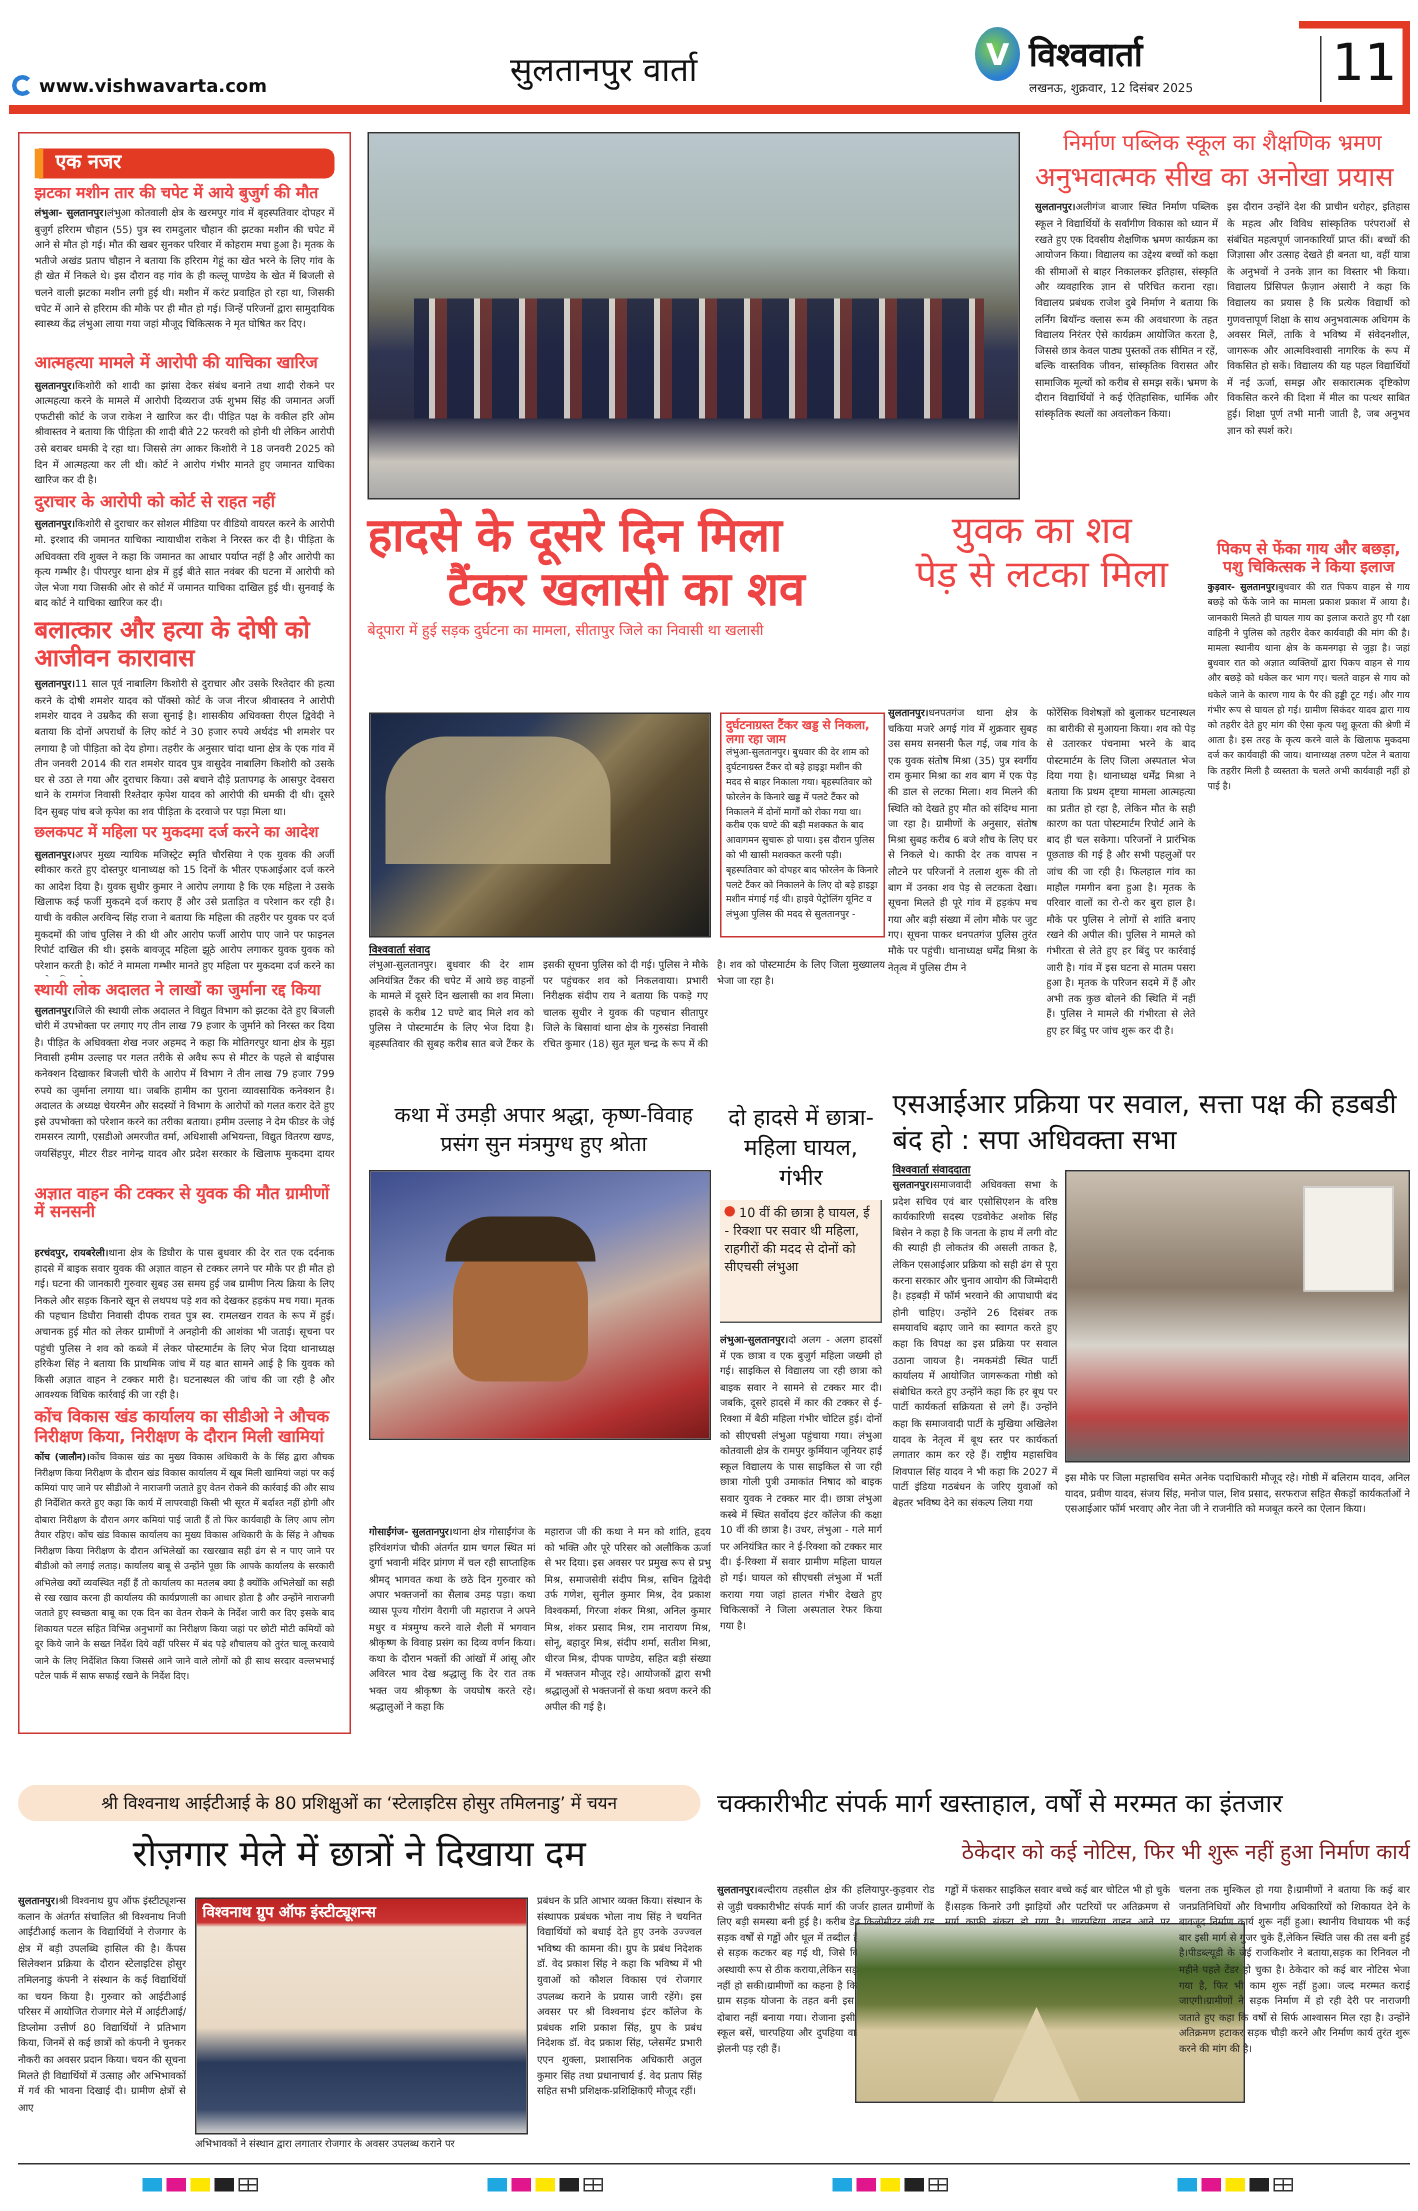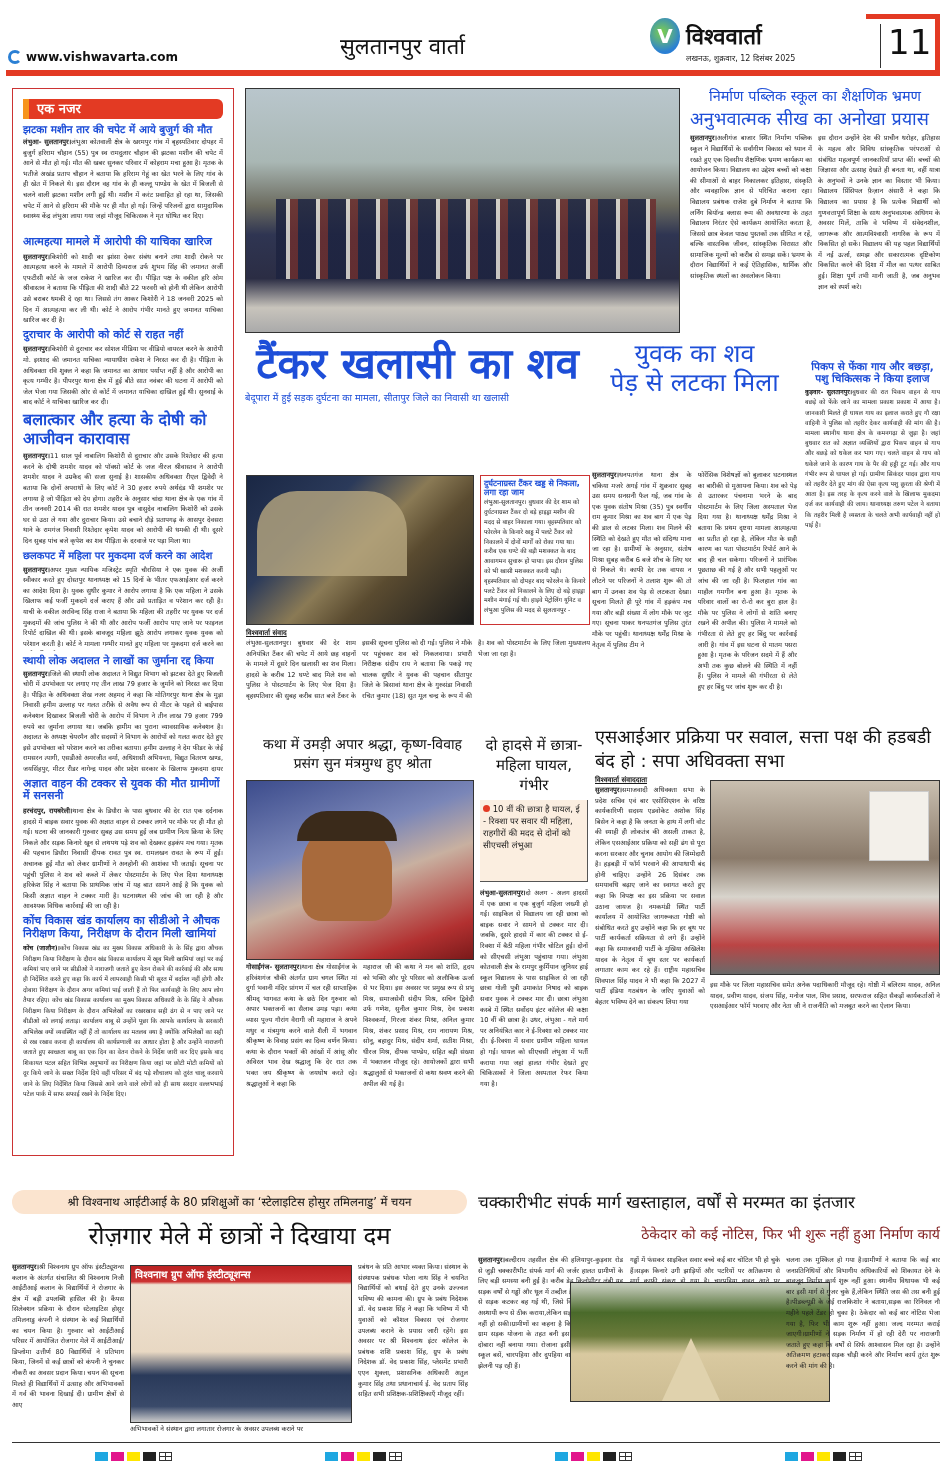--- a/index.html
+++ b/index.html
@@ -1,20 +1,20 @@
 <!DOCTYPE html>
 <html><head>
 <meta charset="utf-8">
 <style>
 *{box-sizing:border-box;margin:0;padding:0}
 body{width:945px;height:1474px;background:#fff;font-family:"DejaVu Sans",sans-serif;color:#1a1a1a;position:relative;overflow:hidden}
 .abs{position:absolute}
 .txt{font-size:6.6px;line-height:10.6px;text-align:justify;color:#222}
 .txt b{font-weight:bold}
-.hl{font-family:"DejaVu Sans",sans-serif;color:#1d4ed8;line-height:1.15}
+.hl{font-family:"DejaVu Sans",sans-serif;color:#ef4444;line-height:1.15}
 .photo{position:absolute;overflow:hidden;border:1px solid #333}
 #masthead .url{left:8px;top:50px;font-size:12px;font-weight:bold;color:#111;display:flex;align-items:center;gap:4px}
 .ie{width:14px;height:14px;border-radius:50%;border:3px solid #2a7fd4;border-right-color:transparent;display:inline-block}
 .redbar{left:6px;top:70px;width:932px;height:6px;background:#e33a23}
 .pagebox{left:866px;top:14px;width:74px;height:62px;border-top:5px solid #e33a23;border-right:5px solid #e33a23}
 .cmyk{display:flex;gap:3px;align-items:center}
 .cmyk span{width:13px;height:9px;display:inline-block}
 .reg{width:14px;height:9px;border:1px solid #333;background:linear-gradient(#333,#333) center/1px 100% no-repeat,linear-gradient(#333,#333) center/100% 1px no-repeat}
 </style>
 </head>
@@ -56,21 +56,21 @@
       </div>
     <div class="nz">
         <div class="hl" style="font-size:10px;font-weight:bold;margin:3px 0">छलकपट में महिला पर मुकदमा दर्ज करने का आदेश</div>
         <div class="txt" style="height:86px;overflow:hidden"><b>सुलतानपुर।</b><span>अपर मुख्य न्यायिक मजिस्ट्रेट स्मृति चौरसिया ने एक युवक की अर्जी स्वीकार करते हुए दोस्तपुर थानाध्यक्ष को 15 दिनों के भीतर एफआईआर दर्ज करने का आदेश दिया है। युवक सुधीर कुमार ने आरोप लगाया है कि एक महिला ने उसके खिलाफ कई फर्जी मुकदमे दर्ज कराए हैं और उसे प्रताड़ित व परेशान कर रही है। याची के वकील अरविन्द सिंह राजा ने बताया कि महिला की तहरीर पर युवक पर दर्ज मुकदमों की जांच पुलिस ने की थी और आरोप फर्जी आरोप पाए जाने पर फाइनल रिपोर्ट दाखिल की थी। इसके बावजूद महिला झूठे आरोप लगाकर युवक युवक को परेशान करती है। कोर्ट ने मामला गम्भीर मानते हुए महिला पर मुकदमा दर्ज करने का आदेश दिया है।</span></div>
       </div>
     <div class="nz">
         <div class="hl" style="font-size:10.5px;font-weight:bold;margin:3px 0">स्थायी लोक अदालत ने लाखों का जुर्माना रद्द किया</div>
         <div class="txt" style="height:106px;overflow:hidden"><b>सुलतानपुर।</b><span>जिले की स्थायी लोक अदालत ने विद्युत विभाग को झटका देते हुए बिजली चोरी में उपभोक्ता पर लगाए गए तीन लाख 79 हजार के जुर्माने को निरस्त कर दिया है। पीड़ित के अधिवक्ता शेख नजर अहमद ने कहा कि मोतिगरपुर थाना क्षेत्र के मुड़ा निवासी हमीम उल्लाह पर गलत तरीके से अवैध रूप से मीटर के पहले से बाईपास कनेक्शन दिखाकर बिजली चोरी के आरोप में विभाग ने तीन लाख 79 हजार 799 रुपये का जुर्माना लगाया था। जबकि हामीम का पुराना व्यावसायिक कनेक्शन है। अदालत के अध्यक्ष चेयरमैन और सदस्यों ने विभाग के आरोपों को गलत करार देते हुए इसे उपभोक्ता को परेशान करने का तरीका बताया। हमीम उल्लाह ने देम फीडर के जेई रामसरन त्यागी, एसडीओ अमरजीत वर्मा, अधिशासी अभियन्ता, विद्युत वितरण खण्ड, जयसिंहपुर, मीटर रीडर नागेन्द्र यादव और प्रदेश सरकार के खिलाफ मुकदमा दायर किया था।</span></div>
       </div>
     <div class="nz">
-        <div class="hl" style="font-size:11px;font-weight:bold;margin:3px 0">अज्ञात वाहन की टक्कर से युवक की मौत ग्रामीणों में सनसनी</div>
+        <div class="hl" style="font-size:11px;font-weight:bold;margin:15px 0">अज्ञात वाहन की टक्कर से युवक की मौत ग्रामीणों में सनसनी</div>
         <div class="txt" style="height:106px;overflow:hidden"><b>हरचंदपुर, रायबरेली।</b><span>थाना क्षेत्र के डिघौरा के पास बुधवार की देर रात एक दर्दनाक हादसे में बाइक सवार युवक की अज्ञात वाहन से टक्कर लगने पर मौके पर ही मौत हो गई। घटना की जानकारी गुरुवार सुबह उस समय हुई जब ग्रामीण नित्य क्रिया के लिए निकले और सड़क किनारे खून से लथपथ पड़े शव को देखकर हड़कंप मच गया। मृतक की पहचान डिघौरा निवासी दीपक रावत पुत्र स्व. रामलखन रावत के रूप में हुई। अचानक हुई मौत को लेकर ग्रामीणों ने अनहोनी की आशंका भी जताई। सूचना पर पहुंची पुलिस ने शव को कब्जे में लेकर पोस्टमार्टम के लिए भेज दिया थानाध्यक्ष हरिकेश सिंह ने बताया कि प्राथमिक जांच में यह बात सामने आई है कि युवक को किसी अज्ञात वाहन ने टक्कर मारी है। घटनास्थल की जांच की जा रही है और आवश्यक विधिक कार्रवाई की जा रही है।</span></div>
       </div>
     <div class="nz">
         <div class="hl" style="font-size:11px;font-weight:bold;margin:3px 0">कोंच विकास खंड कार्यालय का सीडीओ ने औचक निरीक्षण किया, निरीक्षण के दौरान मिली खामियां</div>
         <div class="txt" style="height:180px;overflow:hidden;font-size:6.2px;line-height:10.4px"><b>कोंच (जालौन)।</b><span>कोंच विकास खंड का मुख्य विकास अधिकारी के के सिंह द्वारा औचक निरीक्षण किया निरीक्षण के दौरान खंड विकास कार्यालय में खूब मिली खामियां जहां पर कई कमियां पाए जाने पर सीडीओ ने नाराजगी जताते हुए वेतन रोकने की कार्रवाई की और साथ ही निर्देशित करते हुए कहा कि कार्य में लापरवाही किसी भी सूरत में बर्दाश्त नहीं होगी और दोबारा निरीक्षण के दौरान अगर कमियां पाई जाती हैं तो फिर कार्यवाही के लिए आप लोग तैयार रहिए। कोंच खंड विकास कार्यालय का मुख्य विकास अधिकारी के के सिंह ने औचक निरीक्षण किया निरीक्षण के दौरान अभिलेखों का रखरखाव सही ढंग से न पाए जाने पर बीडीओ को लगाई लताड़। कार्यालय बाबू से उन्होंने पूछा कि आपके कार्यालय के सरकारी अभिलेख क्यों व्यवस्थित नहीं हैं तो कार्यालय का मतलब क्या है क्योंकि अभिलेखों का सही से रख रखाव करना ही कार्यालय की कार्यप्रणाली का आधार होता है और उन्होंने नाराजगी जताते हुए स्वच्छता बाबू का एक दिन का वेतन रोकने के निर्देश जारी कर दिए इसके बाद शिकायत पटल सहित विभिन्न अनुभागों का निरीक्षण किया जहां पर छोटी मोटी कमियों को दूर किये जाने के सख्त निर्देश दिये वहीं परिसर में बंद पड़े शौचालय को तुरंत चालू करवाये जाने के लिए निर्देशित किया जिससे आने जाने वाले लोगों को ही साथ सरदार वल्लभभाई पटेल पार्क में साफ सफाई रखने के निर्देश दिए।</span></div>
       </div>
   </div>
 </div>
 
 <div class="photo" style="left:245px;top:88px;width:435px;height:245px;background:linear-gradient(180deg,#b9c6cc 0%,#a9b7b4 30%,#6b6b5f 48%,#2f3552 60%,#2b2d44 78%,#c8c4bc 90%,#aaa 100%)">
@@ -80,21 +80,22 @@
 <div class="abs" style="left:690px;top:88px;width:250px">
   <div class="hl" style="font-size:14.5px;text-align:center">निर्माण पब्लिक स्कूल का शैक्षणिक भ्रमण</div>
   <div class="hl" style="font-size:18px;text-align:left;margin:4px 0">अनुभवात्मक सीख का अनोखा प्रयास</div>
   <div style="display:flex;gap:6px">
     <div class="txt" style="width:122px;height:205px;overflow:hidden"><b>सुलतानपुर।</b><span>अलीगंज बाजार स्थित निर्माण पब्लिक स्कूल ने विद्यार्थियों के सर्वांगीण विकास को ध्यान में रखते हुए एक दिवसीय शैक्षणिक भ्रमण कार्यक्रम का आयोजन किया। विद्यालय का उद्देश्य बच्चों को कक्षा की सीमाओं से बाहर निकालकर इतिहास, संस्कृति और व्यवहारिक ज्ञान से परिचित कराना रहा। विद्यालय प्रबंधक राजेश दुबे निर्माण ने बताया कि लर्निंग बियॉन्ड क्लास रूम की अवधारणा के तहत विद्यालय निरंतर ऐसे कार्यक्रम आयोजित करता है, जिससे छात्र केवल पाठ्य पुस्तकों तक सीमित न रहें, बल्कि वास्तविक जीवन, सांस्कृतिक विरासत और सामाजिक मूल्यों को करीब से समझ सकें। भ्रमण के दौरान विद्यार्थियों ने कई ऐतिहासिक, धार्मिक और सांस्कृतिक स्थलों का अवलोकन किया।</span></div>
     <div class="txt" style="width:122px;height:205px;overflow:hidden">इस दौरान उन्होंने देश की प्राचीन धरोहर, इतिहास के महत्व और विविध सांस्कृतिक परंपराओं से संबंधित महत्वपूर्ण जानकारियाँ प्राप्त कीं। बच्चों की जिज्ञासा और उत्साह देखते ही बनता था, वहीं यात्रा के अनुभवों ने उनके ज्ञान का विस्तार भी किया। विद्यालय प्रिंसिपल फ़ैज़ान अंसारी ने कहा कि विद्यालय का प्रयास है कि प्रत्येक विद्यार्थी को गुणवत्तापूर्ण शिक्षा के साथ अनुभवात्मक अधिगम के अवसर मिलें, ताकि वे भविष्य में संवेदनशील, जागरूक और आत्मविश्वासी नागरिक के रूप में विकसित हो सकें। विद्यालय की यह पहल विद्यार्थियों में नई ऊर्जा, समझ और सकारात्मक दृष्टिकोण विकसित करने की दिशा में मील का पत्थर साबित हुई। शिक्षा पूर्ण तभी मानी जाती है, जब अनुभव ज्ञान को स्पर्श करे।</div>
   </div>
 </div>
 
 <div class="abs" style="left:245px;top:340px;width:345px">
-  <div class="hl" style="font-size:42px;font-weight:bold;text-align:center">टैंकर खलासी का शव</div>
+  <div class="hl" style="font-size:31px;font-weight:bold;white-space:nowrap">हादसे के दूसरे दिन मिला</div>
+  <div class="hl" style="font-size:31px;font-weight:bold;text-align:center">टैंकर खलासी का शव</div>
   <div class="hl" style="font-size:9.5px;margin:5px 0;white-space:nowrap">बेदूपारा में हुई सड़क दुर्घटना का मामला, सीतापुर जिले का निवासी था खलासी</div>
 </div>
 <div class="photo" style="left:246px;top:475px;width:228px;height:150px;background:linear-gradient(135deg,#1a2744 0%,#2b3a5a 30%,#8a7a55 50%,#5a4b30 65%,#1c1c1c 100%)">
   <div style="position:absolute;left:10px;top:15px;width:150px;height:85px;border-radius:40px 40px 0 0;background:#b8a880;opacity:.8"></div>
 </div>
 <div class="abs" style="left:480px;top:475px;width:110px;height:150px;border:1px solid #c33;padding:3px">
   <div class="hl" style="font-size:8px;font-weight:bold">दुर्घटनाग्रस्त टैंकर खड्ड से निकला, लगा रहा जाम</div>
   <div class="txt" style="font-size:6.2px;line-height:9.8px;height:118px;overflow:hidden;text-align:left">लंभुआ-सुलतानपुर। बुधवार की देर शाम को दुर्घटनाग्रस्त टैंकर दो बड़े हाइड्रा मशीन की मदद से बाहर निकाला गया। बृहस्पतिवार को फोरलेन के किनारे खड्ड में पलटे टैंकर को निकालने में दोनों मार्गों को रोका गया था। करीब एक घण्टे की बड़ी मशक्कत के बाद आवागमन सुचारू हो पाया। इस दौरान पुलिस को भी खासी मशक्कत करनी पड़ी। बृहस्पतिवार को दोपहर बाद फोरलेन के किनारे पलटे टैंकर को निकालने के लिए दो बड़े हाइड्रा मशीन मंगाई गई थी। हाइवे पेट्रोलिंग यूनिट व लंभुआ पुलिस की मदद से सुलतानपुर - वाराणसी फोरलेन पर दोनों तरफ का वाहनों का आवागमन रोक दिया गया। इससे दोनों मार्गों पर वाहनों की लंबी कतार लग गई।</div>
 </div>
 <div class="abs" style="left:246px;top:628px;font-size:7px;font-weight:bold;text-decoration:underline">विश्ववार्ता संवाद</div>
@@ -116,21 +117,21 @@
 <div class="abs" style="left:805px;top:360px;width:135px">
   <div class="hl" style="font-size:10.5px;text-align:center;font-weight:bold">पिकप से फेंका गाय और बछड़ा, पशु चिकित्सक ने किया इलाज</div>
   <div class="txt" style="height:330px;overflow:hidden;margin-top:3px;font-size:6.2px;line-height:10.2px"><b>कुड़वार- सुलतानपुर।</b><span>बुधवार की रात पिकप वाहन से गाय बछड़े को फेंके जाने का मामला प्रकाश प्रकाश में आया है। जानकारी मिलते ही घायल गाय का इलाज कराते हुए गौ रक्षा वाहिनी ने पुलिस को तहरीर देकर कार्यवाही की मांग की है। मामला स्थानीय थाना क्षेत्र के कमनगढ़ा से जुड़ा है। जहां बुधवार रात को अज्ञात व्यक्तियों द्वारा पिकप वाहन से गाय और बछड़े को धकेल कर भाग गए। चलते वाहन से गाय को धकेले जाने के कारण गाय के पैर की हड्डी टूट गई। और गाय गंभीर रूप से घायल हो गई। ग्रामीण सिकंदर यादव द्वारा गाय को तहरीर देते हुए मांग की ऐसा कृत्य पशु क्रूरता की श्रेणी में आता है। इस तरह के कृत्य करने वाले के खिलाफ मुकदमा दर्ज कर कार्यवाही की जाय। थानाध्यक्ष तरुण पटेल ने बताया कि तहरीर मिली है व्यस्तता के चलते अभी कार्यवाही नहीं हो पाई है।</span></div>
 </div>
 
 <div class="abs" style="left:250px;top:735px;width:225px;font-size:14px;line-height:19px;text-align:center;color:#111">कथा में उमड़ी अपार श्रद्धा, कृष्ण-विवाह प्रसंग सुन मंत्रमुग्ध हुए श्रोता</div>
 <div class="photo" style="left:246px;top:780px;width:228px;height:180px;background:linear-gradient(160deg,#3c4c8c 0%,#7a86b8 35%,#c8b0a0 55%,#b23030 85%,#7a1a1a 100%)">
   <div style="position:absolute;left:55px;top:40px;width:90px;height:100px;border-radius:45px 45px 20px 20px;background:#a86a3c"></div>
   <div style="position:absolute;left:50px;top:30px;width:100px;height:30px;border-radius:50px 50px 0 0;background:#3a2a1a"></div>
 </div>
-<div class="abs" style="left:246px;top:962px;width:228px;display:flex;gap:6px">
+<div class="abs" style="left:246px;top:1016px;width:228px;display:flex;gap:6px">
   <div class="txt" style="width:111px;height:200px;overflow:hidden"><b>गोसाईंगंज- सुलतानपुर।</b><span>थाना क्षेत्र गोसाईंगंज के हरिवंशगंज चौकी अंतर्गत ग्राम चगल स्थित मां दुर्गा भवानी मंदिर प्रांगण में चल रही साप्ताहिक श्रीमद् भागवत कथा के छठे दिन गुरुवार को अपार भक्तजनों का सैलाब उमड़ पड़ा। कथा व्यास पूज्य गौरांग वैरागी जी महाराज ने अपने मधुर व मंत्रमुग्ध करने वाले शैली में भगवान श्रीकृष्ण के विवाह प्रसंग का दिव्य वर्णन किया। कथा के दौरान भक्तों की आंखों में आंसू और अविरल भाव देख श्रद्धालु कि देर रात तक भक्त जय श्रीकृष्ण के जयघोष करते रहे। श्रद्धालुओं ने कहा कि</span></div>
   <div class="txt" style="width:111px;height:200px;overflow:hidden">महाराज जी की कथा ने मन को शांति, हृदय को भक्ति और पूरे परिसर को अलौकिक ऊर्जा से भर दिया। इस अवसर पर प्रमुख रूप से प्रभु मिश्र, समाजसेवी संदीप मिश्र, सचिन द्विवेदी उर्फ गणेश, सुनील कुमार मिश्र, देव प्रकाश विश्वकर्मा, गिरजा शंकर मिश्रा, अनिल कुमार मिश्र, शंकर प्रसाद मिश्र, राम नारायण मिश्र, सोनू, बहादुर मिश्र, संदीप शर्मा, सतीश मिश्रा, धीरज मिश्र, दीपक पाण्डेय, सहित बड़ी संख्या में भक्तजन मौजूद रहे। आयोजकों द्वारा सभी श्रद्धालुओं से भक्तजनों से कथा श्रवण करने की अपील की गई है।</div>
 </div>
 
 <div class="abs" style="left:480px;top:735px;width:108px;font-size:15px;line-height:20px;text-align:center;color:#111">दो हादसे में छात्रा-महिला घायल, गंभीर</div>
 <div class="abs" style="left:480px;top:800px;width:108px;height:82px;background:#fbeee0;border-right:1px solid #555;border-bottom:1px solid #555;padding:3px;font-size:8.5px;line-height:12px">
   <span style="display:inline-block;width:7px;height:7px;border-radius:50%;background:#e33a23"></span>
   <span>10 वीं की छात्रा है घायल, ई - रिक्शा पर सवार थी महिला, राहगीरों की मदद से दोनों को सीएचसी लंभुआ</span>
 </div>
 <div class="abs txt" style="left:480px;top:888px;width:108px;height:272px;overflow:hidden"><b>लंभुआ-सुलतानपुर।</b><span>दो अलग - अलग हादसों में एक छात्रा व एक बुजुर्ग महिला जख्मी हो गई। साइकिल से विद्यालय जा रही छात्रा को बाइक सवार ने सामने से टक्कर मार दी। जबकि, दूसरे हादसे में कार की टक्कर से ई-रिक्शा में बैठी महिला गंभीर चोटिल हुई। दोनों को सीएचसी लंभुआ पहुंचाया गया। लंभुआ कोतवाली क्षेत्र के रामपुर कुर्मियान जूनियर हाई स्कूल विद्यालय के पास साइकिल से जा रही छात्रा गोली पुत्री उमाकांत निषाद को बाइक सवार युवक ने टक्कर मार दी। छात्रा लंभुआ कस्बे में स्थित सर्वोदय इंटर कॉलेज की कक्षा 10 वीं की छात्रा है। उधर, लंभुआ - गले मार्ग पर अनियंत्रित कार ने ई-रिक्शा को टक्कर मार दी। ई-रिक्शा में सवार ग्रामीण महिला घायल हो गई। घायल को सीएचसी लंभुआ में भर्ती कराया गया जहां हालत गंभीर देखते हुए चिकित्सकों ने जिला अस्पताल रेफर किया गया है।</span></div>

